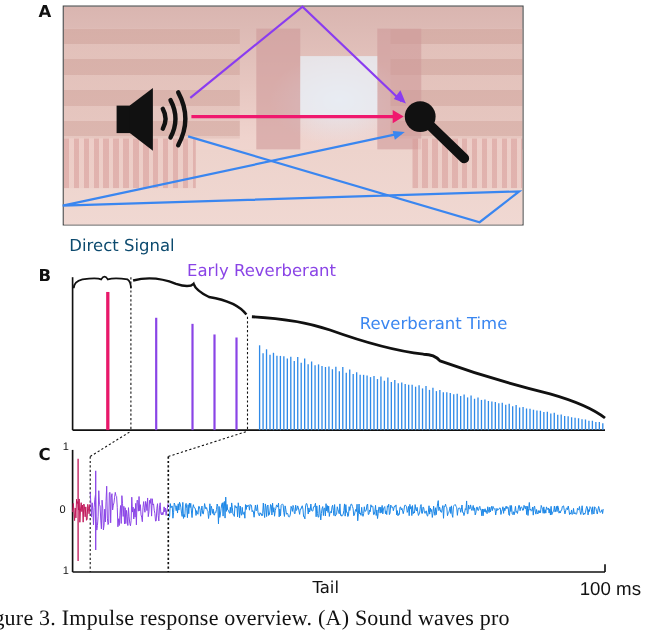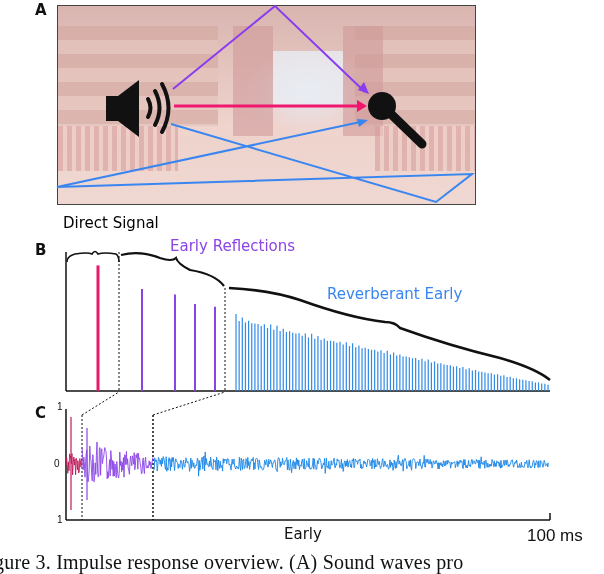--- a/index.html
+++ b/index.html
@@ -57,23 +57,23 @@
     <path d="M162,84 Q175,108 162,132" fill="none" stroke="#111" stroke-width="4" stroke-linecap="round"></path>
   </g>
 
   <g>
     <line x1="392" y1="115" x2="422" y2="144" stroke="#111" stroke-width="9" stroke-linecap="round"></line>
     <circle cx="382" cy="106" r="14" fill="#111"></circle>
   </g>
 </svg>
 
 <div class="panel-label" style="left:35px;top:241px;">B</div>
-<div class="anno" style="left:63px;top:214px;color:#000000;">Direct Signal</div>
-<div class="anno" style="left:170px;top:237px;color:#8a44e6;">Early Reflections</div>
-<div class="anno" style="left:327px;top:285px;color:#3a86f0;">Reverberant Early</div>
+<div class="anno" style="left:63px;top:214px;color:#0c4a6e;">Direct Signal</div>
+<div class="anno" style="left:170px;top:237px;color:#8a44e6;">Early Reverberant</div>
+<div class="anno" style="left:327px;top:285px;color:#3a86f0;">Reverberant Time</div>
 
 <svg id="chartB" width="604" height="400" viewBox="0 0 604 400">
     <line x1="66" y1="252" x2="66" y2="391" stroke="#111" stroke-width="1.5"></line>
     <line x1="66" y1="391" x2="550" y2="391" stroke="#111" stroke-width="1.5"></line>
     <line x1="119" y1="252" x2="119" y2="391" stroke="#111" stroke-width="1" stroke-dasharray="2,2"></line>
     <line x1="225" y1="288" x2="225" y2="391" stroke="#111" stroke-width="1" stroke-dasharray="2,2"></line>
     <line x1="98" y1="265.42" x2="98" y2="391" stroke="#e8186a" stroke-width="3"></line>
     <line x1="142" y1="288.88" x2="142" y2="391" stroke="#8a44e6" stroke-width="2"></line>
     <line x1="175" y1="294.4" x2="175" y2="391" stroke="#8a44e6" stroke-width="2"></line>
     <line x1="195" y1="304.06" x2="195" y2="391" stroke="#8a44e6" stroke-width="2"></line>
@@ -194,16 +194,16 @@
     <line x1="82" y1="415" x2="119" y2="392" stroke="#111" stroke-width="1" stroke-dasharray="2,2"></line>
     <line x1="153" y1="415" x2="225" y2="392" stroke="#111" stroke-width="1" stroke-dasharray="2,2"></line>
     <line x1="82" y1="415" x2="82" y2="520" stroke="#111" stroke-width="1" stroke-dasharray="2,2"></line>
     <line x1="153" y1="415" x2="153" y2="520" stroke="#111" stroke-width="1.5" stroke-dasharray="2,2"></line>
     <path d="M66.0,465.5L66.6,457.6L67.2,464.2L67.8,473.3L68.4,461.8L69.0,470.8L69.6,453.9L70.2,457.7L70.8,456.0L71.4,463.7L72.0,453.6L72.6,474.8L73.2,462.7L73.8,457.0L74.4,465.1L75.0,459.1L75.6,474.7L76.2,458.2L76.8,460.3L77.4,469.8L78.0,460.8L78.6,473.0L79.2,472.0L79.8,458.5L80.4,462.0L81.0,467.1L81.6,458.4" fill="none" stroke="#c0185a" stroke-width="0.9"></path>
     <line x1="71" y1="417" x2="71" y2="510" stroke="#c0185a" stroke-width="1.2"></line>
     <path d="M82.0,447.6L82.6,457.7L83.2,469.8L83.8,457.1L84.4,463.8L85.0,477.2L85.6,461.6L86.2,453.8L86.8,449.8L87.4,474.2L88.0,481.9L88.6,477.7L89.2,469.3L89.8,446.1L90.4,458.7L91.0,460.0L91.6,472.8L92.2,480.8L92.8,454.7L93.4,461.9L94.0,481.8L94.6,477.4L95.2,462.9L95.8,474.5L96.4,455.6L97.0,442.0L97.6,471.0L98.2,476.9L98.8,475.5L99.4,448.0L100.0,447.5L100.6,475.3L101.2,451.9L101.8,448.8L102.4,463.6L103.0,459.2L103.6,457.2L104.2,452.0L104.8,447.6L105.4,450.5L106.0,451.3L106.6,461.2L107.2,478.9L107.8,471.6L108.4,477.7L109.0,468.4L109.6,459.6L110.2,475.9L110.8,450.6L111.4,457.9L112.0,469.5L112.6,460.3L113.2,476.3L113.8,461.6L114.4,476.0L115.0,464.0L115.6,469.3L116.2,477.7L116.8,461.5L117.4,469.9L118.0,476.0L118.6,478.0L119.2,473.4L119.8,452.0L120.4,465.5L121.0,461.0L121.6,471.8L122.2,462.5L122.8,470.1L123.4,457.6L124.0,477.2L124.6,454.7L125.2,455.2L125.8,464.7L126.4,451.4L127.0,464.4L127.6,458.8L128.2,468.0L128.8,470.1L129.4,474.3L130.0,461.4L130.6,456.0L131.2,461.9L131.8,465.7L132.4,455.8L133.0,458.0L133.6,464.2L134.2,452.7L134.8,469.7L135.4,465.3L136.0,454.8L136.6,457.6L137.2,453.3L137.8,469.2L138.4,453.4L139.0,459.1L139.6,458.1L140.2,463.8L140.8,466.8L141.4,473.7L142.0,473.5L142.6,462.1L143.2,457.9L143.8,468.7L144.4,473.6L145.0,461.0L145.6,457.1L146.2,466.4L146.8,468.1L147.4,465.7L148.0,468.1L148.6,466.1L149.2,460.8L149.8,465.3L150.4,461.9L151.0,468.5L151.6,464.5L152.2,461.9L152.8,457.5" fill="none" stroke="#8a44e6" stroke-width="0.9"></path>
     <line x1="87" y1="428" x2="87" y2="500" stroke="#8a44e6" stroke-width="1.2"></line>
     <path d="M153.0,470.3L153.6,470.4L154.2,469.5L154.8,457.8L155.4,461.7L156.0,460.2L156.6,460.0L157.2,471.1L157.8,465.7L158.4,457.3L159.0,458.9L159.6,461.2L160.2,464.3L160.8,459.8L161.4,466.4L162.0,458.0L162.6,463.7L163.2,456.6L163.8,458.1L164.4,461.1L165.0,466.5L165.6,469.5L166.2,456.7L166.8,471.3L167.4,467.7L168.0,470.1L168.6,459.0L169.2,457.6L169.8,462.1L170.4,470.6L171.0,458.8L171.6,467.0L172.2,457.3L172.8,461.4L173.4,457.6L174.0,464.5L174.6,470.5L175.2,461.8L175.8,458.8L176.4,461.5L177.0,461.5L177.6,462.7L178.2,468.6L178.8,464.2L179.4,466.5L180.0,467.5L180.6,460.4L181.2,460.5L181.8,463.0L182.4,469.3L183.0,463.9L183.6,460.0L184.2,466.8L184.8,467.3L185.4,463.3L186.0,457.8L186.6,460.9L187.2,462.7L187.8,461.4L188.4,463.9L189.0,464.7L189.6,471.4L190.2,466.9L190.8,458.0L191.4,468.3L192.0,460.1L192.6,462.4L193.2,466.7L193.8,462.8L194.4,468.1L195.0,468.2L195.6,465.3L196.2,465.9L196.8,463.3L197.4,458.2L198.0,460.3L198.6,476.2L199.2,460.4L199.8,470.4L200.4,467.2L201.0,462.5L201.6,458.3L202.2,457.1L202.8,469.2L203.4,457.1L204.0,455.9L204.6,471.0L205.2,451.9L205.8,464.9L206.4,458.6L207.0,463.6L207.6,463.9L208.2,465.6L208.8,466.7L209.4,461.2L210.0,466.3L210.6,457.2L211.2,461.6L211.8,467.6L212.4,467.8L213.0,469.5L213.6,459.5L214.2,461.2L214.8,461.8L215.4,460.5L216.0,469.9L216.6,457.1L217.2,461.4L217.8,470.7L218.4,460.0L219.0,466.8L219.6,468.4L220.2,461.2L220.8,467.5L221.4,467.4L222.0,465.3L222.6,471.1L223.2,458.7L223.8,463.2L224.4,459.2L225.0,460.6L225.6,459.4L226.2,459.4L226.8,463.8L227.4,458.6L228.0,459.6L228.6,459.4L229.2,465.2L229.8,464.1L230.4,465.4L231.0,470.2L231.6,464.0L232.2,459.2L232.8,464.4L233.4,463.8L234.0,458.9L234.6,466.1L235.2,467.9L235.8,469.0L236.4,466.1L237.0,467.4L237.6,467.0L238.2,469.1L238.8,466.8L239.4,457.3L240.0,465.8L240.6,470.5L241.2,458.1L241.8,461.0L242.4,469.6L243.0,460.1L243.6,459.1L244.2,468.6L244.8,468.0L245.4,464.5L246.0,458.6L246.6,459.5L247.2,468.2L247.8,457.4L248.4,465.6L249.0,461.5L249.6,469.3L250.2,464.2L250.8,462.0L251.4,459.0L252.0,459.8L252.6,461.0L253.2,457.4L253.8,469.9L254.4,462.7L255.0,468.9L255.6,459.3L256.2,458.5L256.8,458.3L257.4,458.9L258.0,465.9L258.6,469.5L259.2,459.9L259.8,462.9L260.4,467.5L261.0,466.5L261.6,467.0L262.2,469.6L262.8,470.1L263.4,469.6L264.0,467.3L264.6,460.3L265.2,461.9L265.8,464.9L266.4,459.5L267.0,461.4L267.6,466.7L268.2,467.1L268.8,459.3L269.4,464.1L270.0,462.9L270.6,459.9L271.2,461.3L271.8,464.5L272.4,467.6L273.0,462.8L273.6,463.0L274.2,460.8L274.8,459.8L275.4,462.8L276.0,469.7L276.6,469.5L277.2,471.7L277.8,459.9L278.4,457.8L279.0,457.9L279.6,461.3L280.2,467.3L280.8,461.7L281.4,465.5L282.0,463.8L282.6,458.2L283.2,463.9L283.8,464.6L284.4,464.6L285.0,460.8L285.6,460.9L286.2,459.5L286.8,457.5L287.4,469.8L288.0,459.9L288.6,466.8L289.2,470.2L289.8,470.0L290.4,459.2L291.0,466.2L291.6,472.7L292.2,466.8L292.8,462.1L293.4,460.5L294.0,468.7L294.6,462.1L295.2,461.9L295.8,469.1L296.4,457.9L297.0,464.5L297.6,459.6L298.2,465.9L298.8,460.1L299.4,469.5L300.0,465.6L300.6,465.2L301.2,466.4L301.8,461.0L302.4,459.3L303.0,463.9L303.6,468.7L304.2,458.7L304.8,469.2L305.4,468.0L306.0,467.5L306.6,460.7L307.2,463.1L307.8,465.3L308.4,467.1L309.0,458.1L309.6,468.5L310.2,467.9L310.8,469.3L311.4,468.7L312.0,467.3L312.6,464.1L313.2,458.1L313.8,469.2L314.4,458.8L315.0,465.7L315.6,465.6L316.2,469.6L316.8,468.9L317.4,460.6L318.0,464.1L318.6,460.5L319.2,458.2L319.8,458.5L320.4,460.5L321.0,462.4L321.6,468.9L322.2,468.1L322.8,465.1L323.4,463.1L324.0,465.0L324.6,458.4L325.2,473.4L325.8,467.0L326.4,458.2L327.0,467.2L327.6,466.3L328.2,468.5L328.8,461.2L329.4,466.8L330.0,469.4L330.6,466.9L331.2,460.7L331.8,465.0L332.4,464.6L333.0,463.6L333.6,459.1L334.2,458.2L334.8,467.7L335.4,467.5L336.0,463.6L336.6,465.2L337.2,458.9L337.8,461.0L338.4,459.9L339.0,460.6L339.6,467.8L340.2,467.6L340.8,464.7L341.4,459.4L342.0,468.6L342.6,463.6L343.2,471.4L343.8,466.9L344.4,461.0L345.0,461.2L345.6,466.5L346.2,461.0L346.8,465.9L347.4,459.5L348.0,467.2L348.6,462.7L349.2,461.4L349.8,460.5L350.4,467.0L351.0,464.4L351.6,467.8L352.2,459.8L352.8,461.0L353.4,458.4L354.0,467.8L354.6,466.4L355.2,459.1L355.8,460.4L356.4,461.5L357.0,460.7L357.6,464.3L358.2,461.6L358.8,460.1L359.4,460.5L360.0,459.0L360.6,468.0L361.2,464.2L361.8,468.9L362.4,467.0L363.0,467.7L363.6,461.2L364.2,460.9L364.8,463.6L365.4,462.1L366.0,464.7L366.6,467.0L367.2,464.1L367.8,459.6L368.4,459.0L369.0,459.9L369.6,460.7L370.2,465.8L370.8,464.2L371.4,460.4L372.0,468.8L372.6,458.5L373.2,462.5L373.8,460.6L374.4,468.7L375.0,459.6L375.6,467.0L376.2,465.3L376.8,466.4L377.4,458.7L378.0,463.0L378.6,464.5L379.2,461.2L379.8,465.5L380.4,468.6L381.0,467.3L381.6,465.5L382.2,460.4L382.8,458.7L383.4,466.6L384.0,466.7L384.6,460.9L385.2,461.5L385.8,465.6L386.4,466.7L387.0,464.8L387.6,464.5L388.2,468.7L388.8,469.2L389.4,465.6L390.0,459.8L390.6,467.4L391.2,461.8L391.8,465.2L392.4,463.2L393.0,470.4L393.6,466.9L394.2,460.1L394.8,464.8L395.4,468.5L396.0,461.6L396.6,467.9L397.2,462.8L397.8,458.1L398.4,455.1L399.0,464.2L399.6,460.9L400.2,463.1L400.8,465.5L401.4,465.7L402.0,462.4L402.6,459.6L403.2,471.2L403.8,460.4L404.4,460.7L405.0,458.3L405.6,460.6L406.2,461.7L406.8,468.8L407.4,466.6L408.0,466.0L408.6,463.7L409.2,460.8L409.8,466.8L410.4,459.9L411.0,467.7L411.6,470.3L412.2,460.6L412.8,459.4L413.4,458.8L414.0,458.8L414.6,460.3L415.2,461.6L415.8,468.5L416.4,463.5L417.0,462.0L417.6,461.9L418.2,461.9L418.8,465.7L419.4,463.3L420.0,459.1L420.6,465.9L421.2,465.8L421.8,468.7L422.4,466.0L423.0,462.4L423.6,463.4L424.2,455.4L424.8,466.9L425.4,467.1L426.0,459.1L426.6,462.3L427.2,462.8L427.8,459.0L428.4,462.1L429.0,464.1L429.6,462.1L430.2,459.5L430.8,464.1L431.4,461.7L432.0,468.1L432.6,466.3L433.2,461.2L433.8,460.9L434.4,463.9L435.0,464.0L435.6,461.4L436.2,460.3L436.8,463.4L437.4,463.0L438.0,468.9L438.6,462.7L439.2,468.9L439.8,462.9L440.4,465.1L441.0,462.5L441.6,465.7L442.2,464.2L442.8,467.0L443.4,460.7L444.0,463.2L444.6,466.0L445.2,461.1L445.8,465.4L446.4,462.7L447.0,460.3L447.6,464.2L448.2,460.4L448.8,461.6L449.4,463.0L450.0,462.4L450.6,468.2L451.2,464.9L451.8,462.1L452.4,463.9L453.0,463.4L453.6,462.8L454.2,461.7L454.8,461.9L455.4,467.7L456.0,464.8L456.6,463.5L457.2,460.7L457.8,466.7L458.4,461.8L459.0,464.3L459.6,461.1L460.2,460.1L460.8,462.5L461.4,460.7L462.0,461.4L462.6,468.0L463.2,468.6L463.8,459.5L464.4,465.0L465.0,459.6L465.6,467.0L466.2,467.8L466.8,465.2L467.4,468.0L468.0,465.0L468.6,460.3L469.2,465.8L469.8,464.9L470.4,466.8L471.0,463.5L471.6,459.5L472.2,459.6L472.8,464.3L473.4,461.3L474.0,460.7L474.6,461.9L475.2,464.0L475.8,463.7L476.4,459.4L477.0,461.5L477.6,462.6L478.2,460.0L478.8,467.8L479.4,460.3L480.0,468.6L480.6,462.4L481.2,456.8L481.8,463.8L482.4,462.7L483.0,464.7L483.6,464.1L484.2,460.9L484.8,468.3L485.4,461.2L486.0,460.1L486.6,464.7L487.2,467.4L487.8,463.2L488.4,466.1L489.0,467.3L489.6,464.2L490.2,466.3L490.8,464.2L491.4,466.1L492.0,459.5L492.6,461.1L493.2,462.9L493.8,466.6L494.4,460.8L495.0,466.6L495.6,463.4L496.2,466.5L496.8,460.8L497.4,462.6L498.0,463.1L498.6,461.8L499.2,466.4L499.8,462.6L500.4,468.2L501.0,460.3L501.6,467.9L502.2,466.6L502.8,464.9L503.4,464.6L504.0,460.0L504.6,465.5L505.2,463.6L505.8,460.3L506.4,465.1L507.0,459.9L507.6,461.4L508.2,466.5L508.8,464.8L509.4,466.3L510.0,463.9L510.6,463.9L511.2,460.5L511.8,460.3L512.4,459.9L513.0,464.2L513.6,467.2L514.2,464.6L514.8,462.4L515.4,461.6L516.0,463.4L516.6,460.0L517.2,463.5L517.8,467.8L518.4,466.3L519.0,467.3L519.6,463.6L520.2,467.7L520.8,467.1L521.4,462.2L522.0,467.2L522.6,466.0L523.2,466.4L523.8,467.6L524.4,466.6L525.0,462.0L525.6,463.2L526.2,463.4L526.8,460.4L527.4,465.3L528.0,467.7L528.6,464.3L529.2,459.8L529.8,465.3L530.4,468.0L531.0,466.4L531.6,467.5L532.2,466.2L532.8,462.6L533.4,460.3L534.0,461.5L534.6,468.1L535.2,463.3L535.8,465.0L536.4,460.6L537.0,461.3L537.6,463.0L538.2,467.6L538.8,460.7L539.4,466.3L540.0,467.3L540.6,460.7L541.2,461.4L541.8,462.3L542.4,465.1L543.0,467.3L543.6,463.7L544.2,460.4L544.8,462.2L545.4,465.8L546.0,465.5L546.6,465.2L547.2,463.4L547.8,466.9L548.4,462.8" fill="none" stroke="#1a86e6" stroke-width="0.9"></path>
   </svg>
-<div class="axis-title" style="left:284px;top:525px;">Early</div>
+<div class="axis-title" style="left:284px;top:525px;">Tail</div>
 <div class="tick" style="left:527px;top:526px;font-size:17px;">100 ms</div>
 
 <div class="caption">gure 3. Impulse response overview.  (A) Sound waves pro</div>
 
 </body></html>

